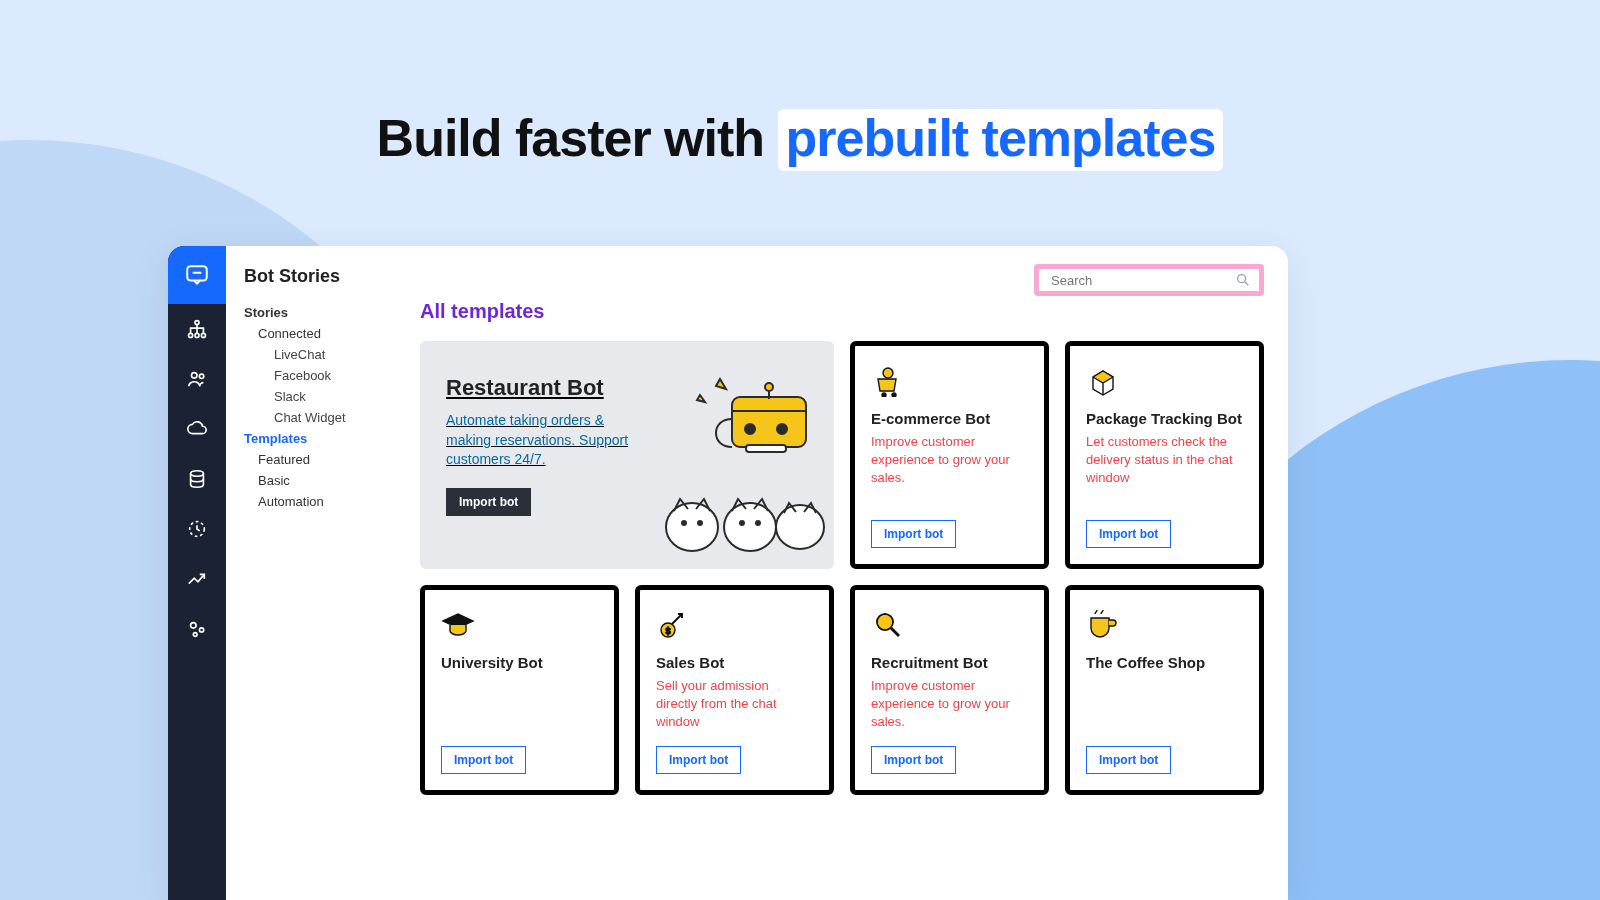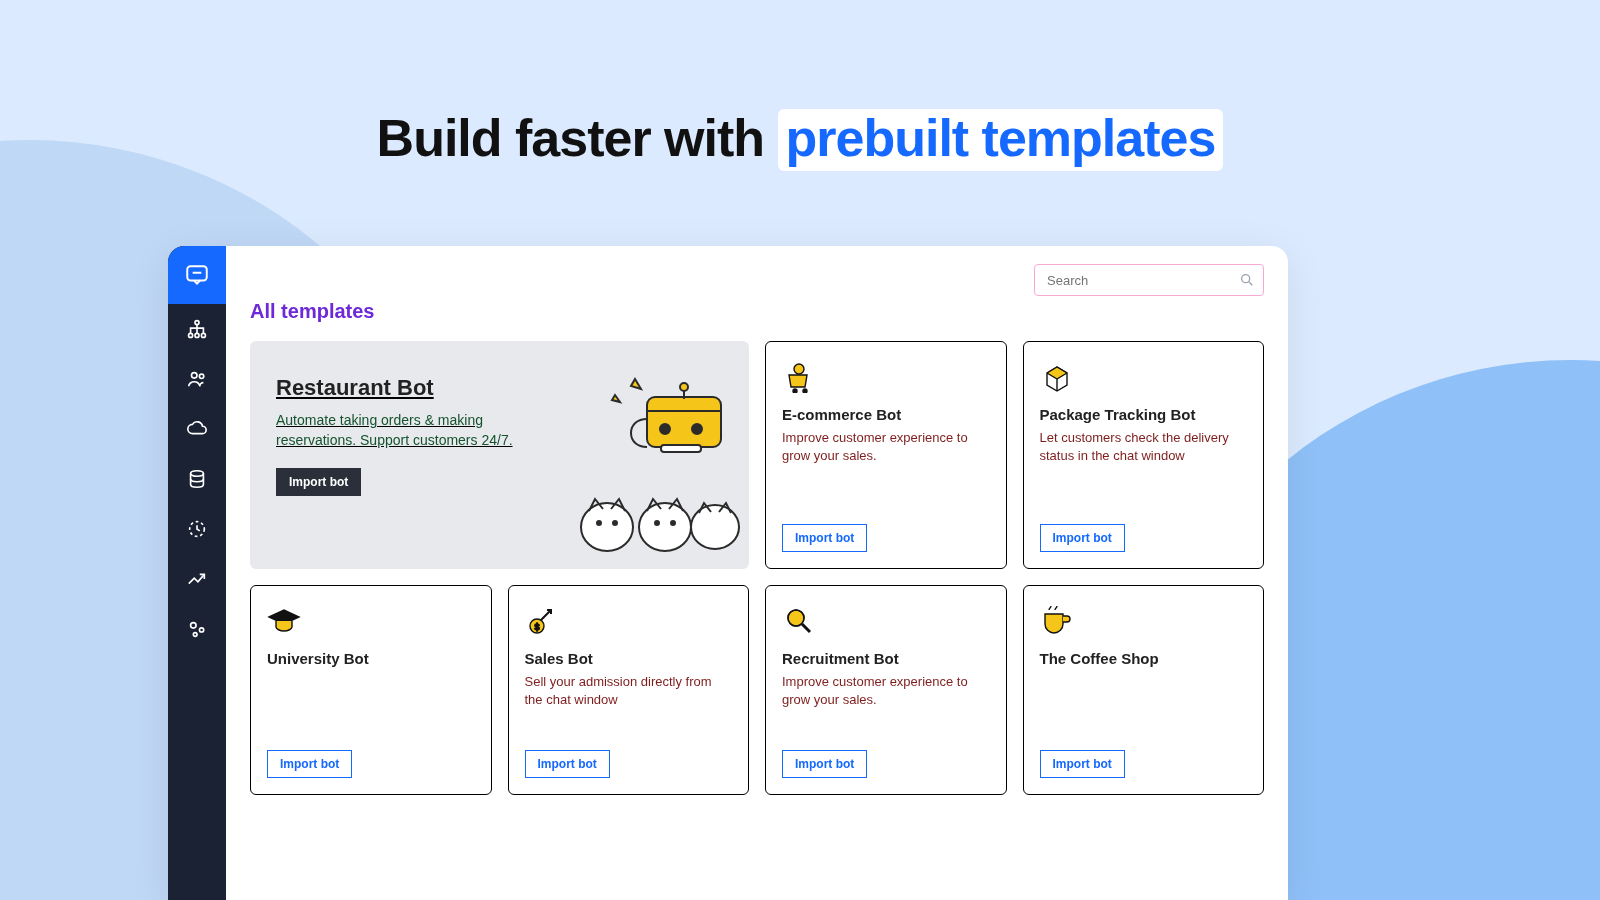--- a/index.html
+++ b/index.html
@@ -81,57 +81,57 @@
   .sidebar-title { font-size: 18px; font-weight: 700; margin-bottom: 18px; color:#222; }
   .nav-l1 { font-weight: 700; margin: 6px 0; font-size: 13px; cursor: pointer;}
   .nav-l2 { margin: 6px 0 6px 14px; font-size: 13px; cursor:pointer;}
   .nav-l3 { margin: 6px 0 6px 30px; font-size: 13px; color:#444; cursor:pointer;}
   .nav-active { color: #1569ff; font-weight: 700; }
   
   .main { flex: 1; padding: 18px 24px 0 24px; position: relative; }
   .search {
     position: absolute; right: 24px; top: 18px;
     width: 230px; height: 32px;
-    border: 1px solid #f9a8d4; border-radius: 4px;
+    border: 5px solid #f9a8d4; border-radius: 4px;
     display: flex; align-items: center;
     padding: 0 8px 0 12px;
     background:#fff;
   }
   .search input {
     border: none; outline: none; flex: 1;
     font-size: 13px; color: #666; background: transparent;
   }
   .search svg { stroke: #9aa3af; fill: none; stroke-width: 2;}
   .section-title { font-size: 20px; font-weight: 700; margin: 36px 0 18px 0; color:#6d28d9;}
   .grid {
     display: grid;
     grid-template-columns: repeat(4, 1fr);
     gap: 16px;
   }
   .card {
-    border: 1px solid #000000;
+    border: 5px solid #000000;
     border-radius: 6px;
     padding: 18px 16px 16px 16px;
     display: flex; flex-direction: column;
     min-height: 210px;
   }
   .card-feat {
     grid-column: span 2;
     background: #e7e9ec;
     border: none;
     padding: 0;
     position: relative;
     overflow: hidden;
     min-height: 228px;
   }
   .card-feat-inner { padding: 34px 26px 20px 26px; width: 58%; text-decoration: underline; }
   .card h3 { font-size: 15px; font-weight: 700; color:#222; margin-bottom: 6px;}
   .card-feat h3 { font-size: 22px; font-weight: 800; margin-bottom: 10px;}
-  .card p { font-size: 13px; color: #7f1d1d; line-height: 1.4; }
-  .card-feat p { font-size: 14px; color: #14532d;}
+  .card p { font-size: 13px; color: #ef4444; line-height: 1.4; }
+  .card-feat p { font-size: 14px; color: #0369a1;}
   .card .spacer { flex: 1; }
   .btn {
     display: inline-block;
     font-size: 12px;
     font-weight: 600;
     padding: 6px 12px;
     border-radius: 0;
     cursor: pointer;
     align-self: flex-start;
   }
@@ -218,20 +218,33 @@
       </div>
       <div class="rail-item">
         <svg width="22" height="22" viewBox="0 0 24 24">
             <circle cx="8" cy="8" r="3"></circle>
             <circle cx="17" cy="13" r="2.3"></circle>
             <circle cx="10" cy="18" r="2"></circle>
           </svg>
       </div>
     </div>
 
+    <div class="sidebar">
+      <div class="sidebar-title">Bot Stories</div>
+      <div class="nav-l1">Stories</div>
+      <div class="nav-l2">Connected</div>
+      <div class="nav-l3">LiveChat</div>
+      <div class="nav-l3">Facebook</div>
+      <div class="nav-l3">Slack</div>
+      <div class="nav-l3">Chat Widget</div>
+      <div class="nav-l1 nav-active">Templates</div>
+      <div class="nav-l2">Featured</div>
+      <div class="nav-l2">Basic</div>
+      <div class="nav-l2">Automation</div>
+    </div>
 
     <div class="main">
       <div class="search">
         <input placeholder="Search" style="">
         <svg width="16" height="16" viewBox="0 0 24 24">
             <circle cx="10" cy="10" r="6"></circle>
             <path d="M20 20l-5-5"></path>
           </svg>
       </div>
 

